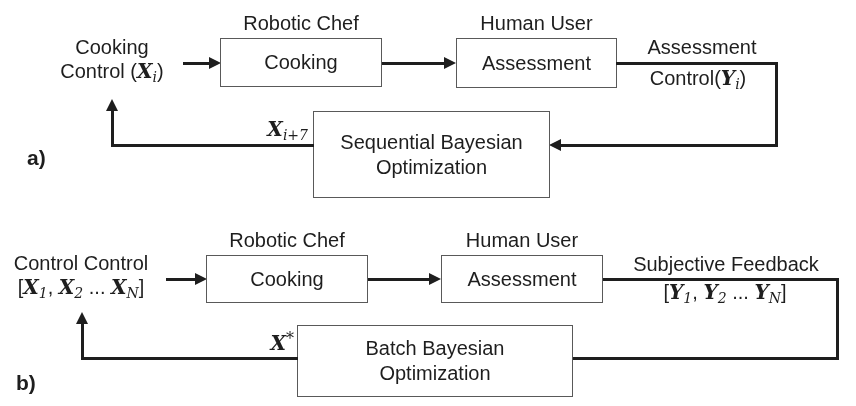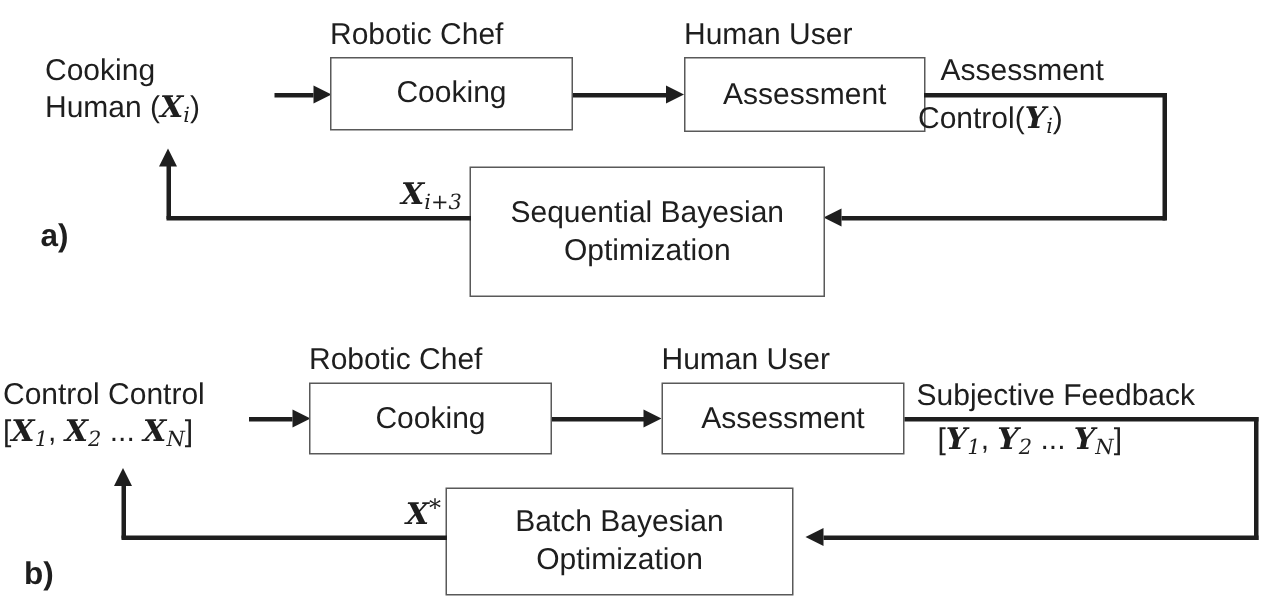--- a/index.html
+++ b/index.html
@@ -4,21 +4,21 @@
 <style>
   :root{
     --line:#1e1e1e; --border:#595959; --text:#1e1e1e; --bg:#ffffff;
   }
   html,body{margin:0;padding:0;background:var(--bg);}
   .fig{
     position:relative; width:856px; height:406px; background:var(--bg);
     font-family:"Liberation Sans", sans-serif; color:var(--text);
     font-size:20px; overflow:hidden;
   }
-  .lbl{position:absolute; line-height:24px; white-space:nowrap;}
+  .lbl{position:absolute; text-align:center; line-height:24px; white-space:nowrap;}
   .two div{white-space:nowrap;}
   .box{
     position:absolute; border:1.6px solid var(--border); background:var(--bg);
     display:flex; flex-direction:column; align-items:center; justify-content:center;
     text-align:center; line-height:25px; box-sizing:border-box;
   }
   .hline{position:absolute; height:2.5px; background:var(--line);}
   .vline{position:absolute; width:2.5px; background:var(--line);}
   .head-r{position:absolute; width:0; height:0;
     border-top:6px solid transparent; border-bottom:6px solid transparent;
@@ -67,36 +67,36 @@
   #b-arr2{left:368px;top:278px;width:62px}
   #b-arr2h{left:429px;top:273px}
   #b-user{left:441px;top:228px;width:162px}
   #b-assess{left:441px;top:255px;width:162px;height:48px}
   #b-fbh{left:603px;top:278px;width:236px}
   #b-subj{left:611px;top:252px;width:230px}
   #b-fb2{left:625px;top:280px;width:200px}
   #b-fbv{left:836px;top:278px;height:82px}
   #b-arr4{left:549px;top:357px;width:290px}
   #b-arr4h{left:537px;top:352px}
-  #b-opt{left:297px;top:325px;width:232px;height:72px}
+  #b-opt{left:297px;top:325px;width:276px;height:72px}
   #b-next{left:218px;top:327px;width:76px;text-align:right}
   #b-reth{left:81px;top:357px;width:217px}
   #b-retv{left:81px;top:322px;height:37px}
   #b-retuh{left:76px;top:312px}
   #b-pl{left:16px;top:371px}
 </style>
 </head>
 <body>
 
 <div class="fig">
 
   <section>
     <div id="a-ctl" class="lbl two">
       <div>Cooking</div>
-      <div><span class="seg-plain">Human (</span><span class="seg-var">X</span><span class="seg-sub">i</span><span class="seg-plain">)</span></div>
+      <div><span class="seg-plain">Control (</span><span class="seg-var">X</span><span class="seg-sub">i</span><span class="seg-plain">)</span></div>
     </div>
 
     <div id="a-arr1" class="hline"></div>
     <div id="a-arr1h" class="head-r"></div>
 
     <div id="a-chef" class="lbl">Robotic Chef</div>
     <div id="a-cook" class="box">
       <div>Cooking</div>
     </div>
 
@@ -113,21 +113,21 @@
     <div id="a-fb2" class="lbl"><span class="seg-plain">Control(</span><span class="seg-var">Y</span><span class="seg-sub">i</span><span class="seg-plain">)</span></div>
     <div id="a-fbv" class="vline"></div>
 
     <div id="a-arr4" class="hline"></div>
     <div id="a-arr4h" class="head-l"></div>
 
     <div id="a-opt" class="box">
       <div>Sequential Bayesian</div>
       <div>Optimization</div>
     </div>
-    <div id="a-next" class="lbl"><span class="seg-var">X</span><span class="seg-sub">i+3</span></div>
+    <div id="a-next" class="lbl"><span class="seg-var">X</span><span class="seg-sub">i+7</span></div>
 
     <div id="a-reth" class="hline"></div>
     <div id="a-retv" class="vline"></div>
     <div id="a-retuh" class="head-u"></div>
 
     <div id="a-pl" class="panel-label">a)</div>
   </section>
 
   <section>
     <div id="b-ctl" class="lbl two">

